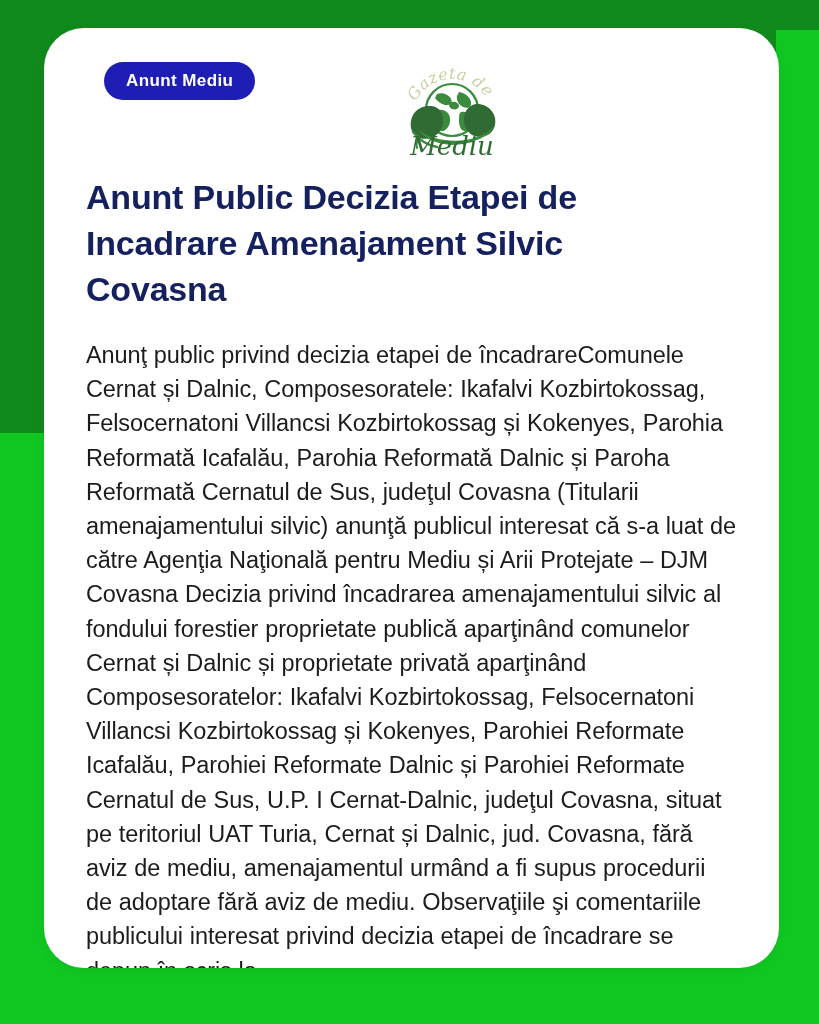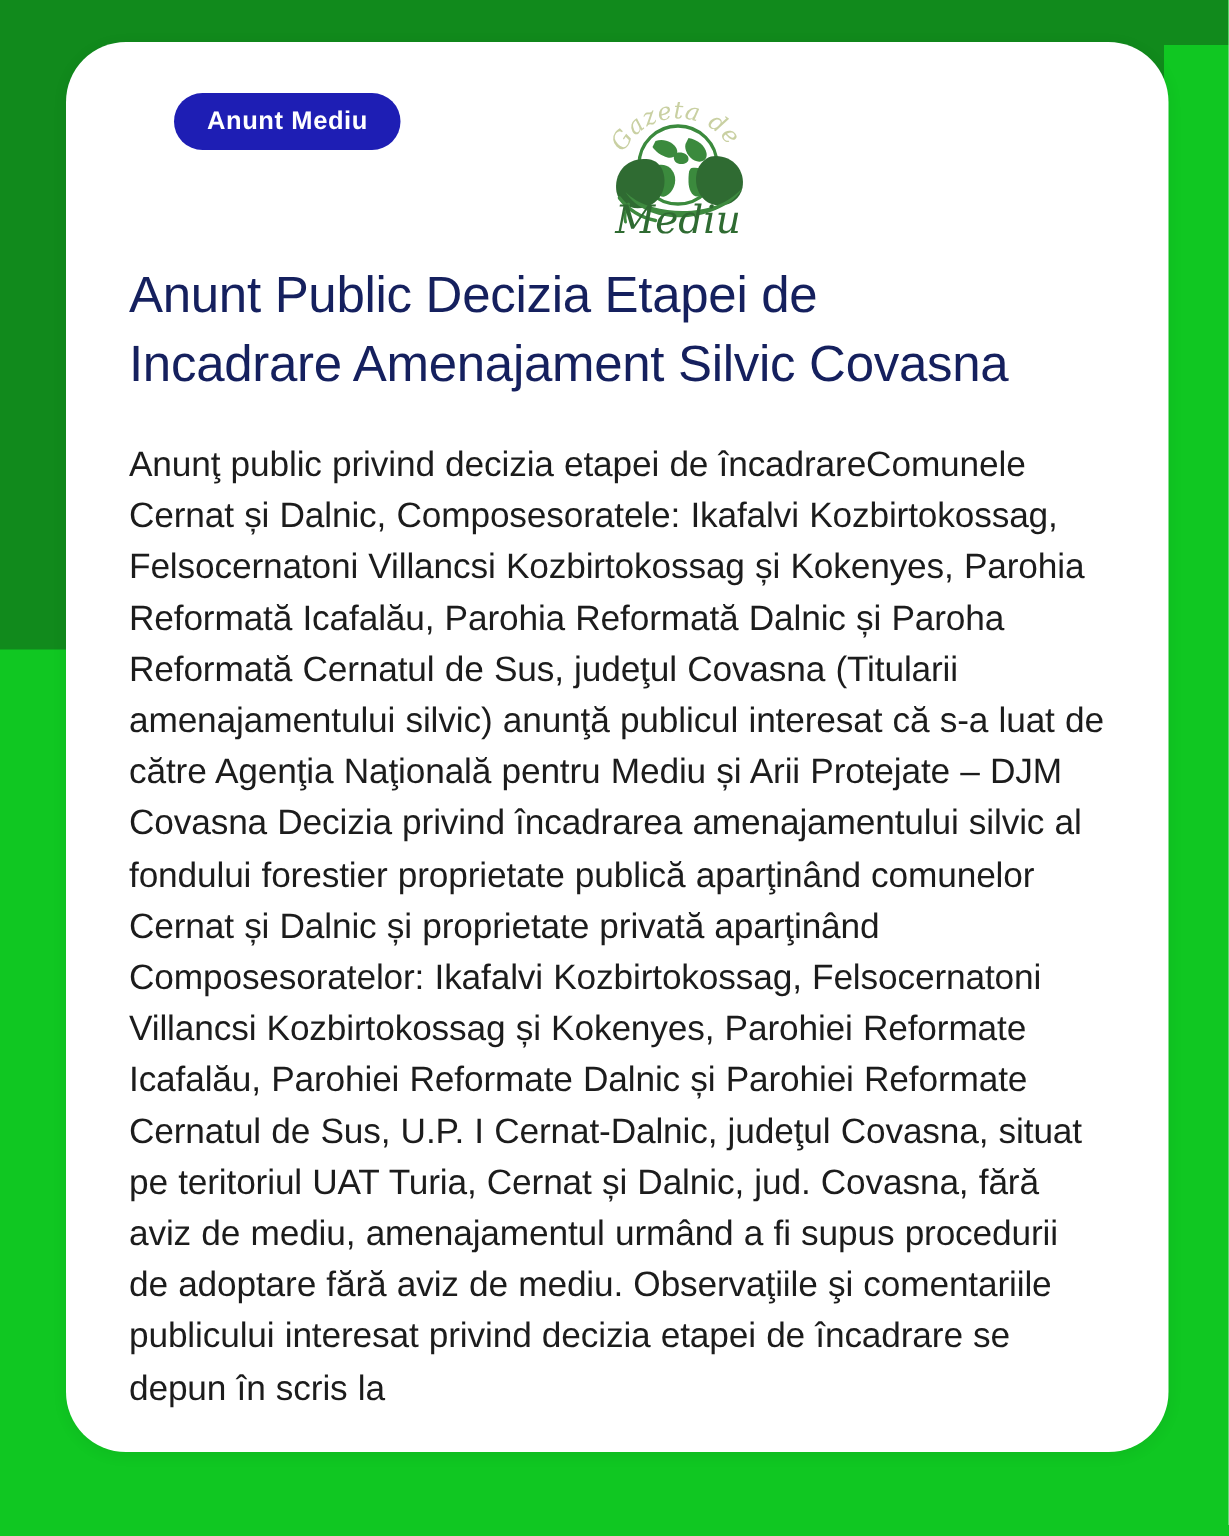--- a/index.html
+++ b/index.html
@@ -61,21 +61,21 @@
   }
 
   
   .header-row {
     position: relative;
     height: 108px;
   }
 
   .badge {
     position: absolute;
-    left: 32px;
+    left: 20px;
     top: 14px;
     background: #1e1eb4;
     color: #ffffff;
     font-size: 17px;
     font-weight: bold;
     letter-spacing: 0.4px;
     padding: 10px 22px 11px 22px;
     border-radius: 999px;
     display: inline-block;
     line-height: 1;
@@ -89,21 +89,21 @@
     height: 112px;
   }
   .logo svg { display: block; }
 
   
   .title {
     margin: 18px 0 0 2px;
     color: #15205e;
     font-size: 34px;
     line-height: 46px;
-    font-weight: normal;
+    font-weight: bold;
     letter-spacing: -0.2px;
     width: 600px;
   }
 
   
   .body-text {
     margin: 26px 0 0 2px;
     color: #1c1c1c;
     font-size: 23.5px;
     line-height: 34.2px;

